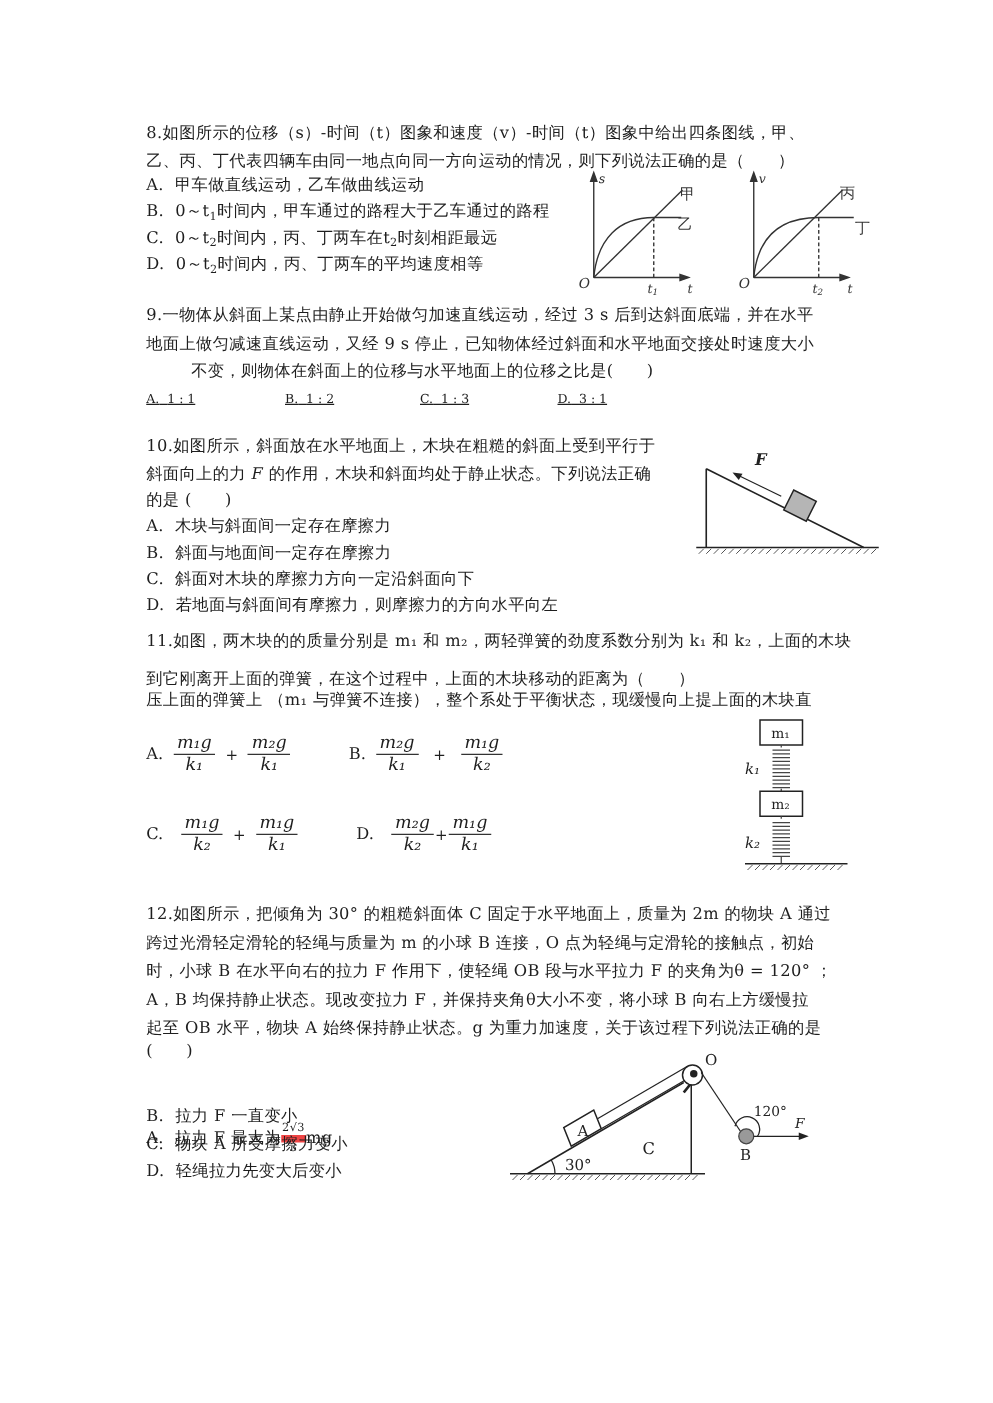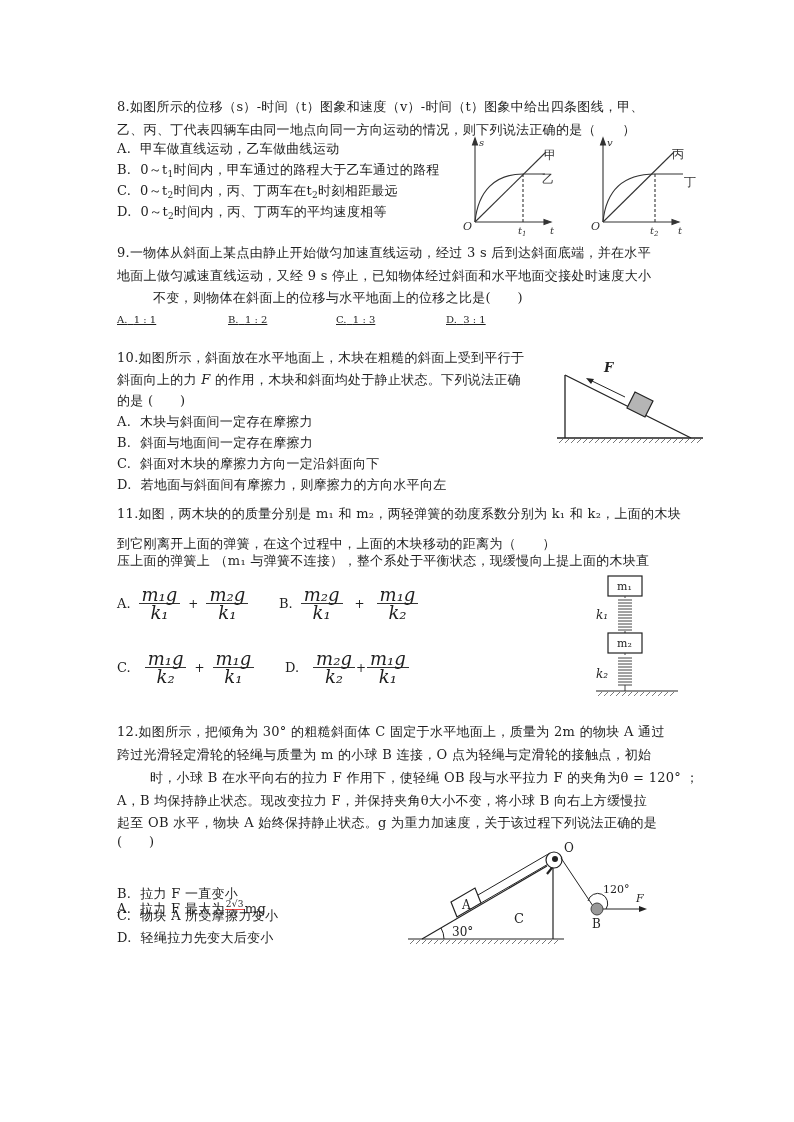--- a/index.html
+++ b/index.html
@@ -2,28 +2,28 @@
 <html><head>
 <meta charset="utf-8">
 <style>
   * { margin: 0; padding: 0; box-sizing: border-box; }
   html, body { width: 794px; height: 1122px; background: #ffffff; }
   body { position: relative; font-family: "DejaVu Serif", "Liberation Serif", serif; color: #1e1e1e; font-size: 13px; overflow: hidden; }
   .line { position: absolute; left: 117px; white-space: nowrap; font-size: 13px; line-height: 16px; letter-spacing: 0.3px; }
   .opt  { position: absolute; white-space: nowrap; font-size: 10px; line-height: 16px; text-decoration: underline; }
   .it { font-style: italic; }
   sub { font-size: 9px; vertical-align: -3px; }
-  .frac { display: inline-block; vertical-align: middle; text-align: center; font-style: italic; font-size: 18px; line-height: 17px; }
+  .frac { display: inline-block; vertical-align: middle; text-align: center; font-style: italic; font-size: 14px; line-height: 17px; }
   .frac .num { display: block; padding: 0 3px; border-bottom: 1px solid #333; }
   .frac .den { display: block; padding: 0 3px; }
   .plus { display: inline-block; vertical-align: middle; margin: 0 8px; font-size: 12px; }
   .fopt { position: absolute; white-space: nowrap; display: flex; align-items: center; }
   .fopt .lbl { margin-right: 8px; font-size: 13px; }
   .small-frac { display: inline-block; vertical-align: middle; text-align: center; font-size: 9px; line-height: 10px; }
-  .small-frac .num { display: block; border-bottom: 1px solid #ef4444; padding: 0 1px; }
+  .small-frac .num { display: block; border-bottom: 6px solid #ef4444; padding: 0 1px; }
   .small-frac .den { display: block; }
   svg { position: absolute; overflow: visible; }
   svg text { font-family: "DejaVu Serif", "Liberation Serif", serif; }
 </style>
 </head>
 <body>
 
 <div>
   <div class="line" style="top:99px;">8.如图所示的位移（s）-时间（t）图象和速度（v）-时间（t）图象中给出四条图线，甲、</div>
   <div class="line" style="top:122px;">乙、丙、丁代表四辆车由同一地点向同一方向运动的情况，则下列说法正确的是（　　）</div>
@@ -214,21 +214,21 @@
         <line x1="66" y1="122" x2="70" y2="118"></line>
         <line x1="72" y1="122" x2="76" y2="118"></line>
         <line x1="78" y1="122" x2="82" y2="118"></line>
     </g>
   </svg>
 </div>
 
 <div>
   <div class="line" style="top:724px;">12.如图所示，把倾角为 30°  的粗糙斜面体 C 固定于水平地面上，质量为 2m 的物块 A 通过</div>
   <div class="line" style="top:747px;">跨过光滑轻定滑轮的轻绳与质量为 m 的小球 B 连接，O 点为轻绳与定滑轮的接触点，初始</div>
-  <div class="line" style="top:770px;margin-left:33px;">时，小球 B 在水平向右的拉力 F 作用下，使轻绳 OB 段与水平拉力 F 的夹角为θ = 120° ；</div>
+  <div class="line" style="top:770px;">时，小球 B 在水平向右的拉力 F 作用下，使轻绳 OB 段与水平拉力 F 的夹角为θ = 120° ；</div>
   <div class="line" style="top:793px;">A，B 均保持静止状态。现改变拉力 F，并保持夹角θ大小不变，将小球 B 向右上方缓慢拉</div>
   <div class="line" style="top:815px;">起至 OB 水平，物块 A 始终保持静止状态。g 为重力加速度，关于该过程下列说法正确的是</div>
   <div class="line" style="top:834px;">(　　)</div>
 
   <div class="line" style="top:858px; line-height:22px;margin-top:40px;">
     <span>A.</span>&nbsp;&nbsp;<span>拉力 F 最大为</span><span class="small-frac"><span class="num">2√3</span><span class="den">3</span></span><span>mg</span>
   </div>
   <div class="line" style="top:886px;"><span>B.</span>&nbsp;&nbsp;<span>拉力 F 一直变小</span></div>
   <div class="line" style="top:908px;"><span>C.</span>&nbsp;&nbsp;<span>物块 A 所受摩擦力变小</span></div>
   <div class="line" style="top:930px;"><span>D.</span>&nbsp;&nbsp;<span>轻绳拉力先变大后变小</span></div>

